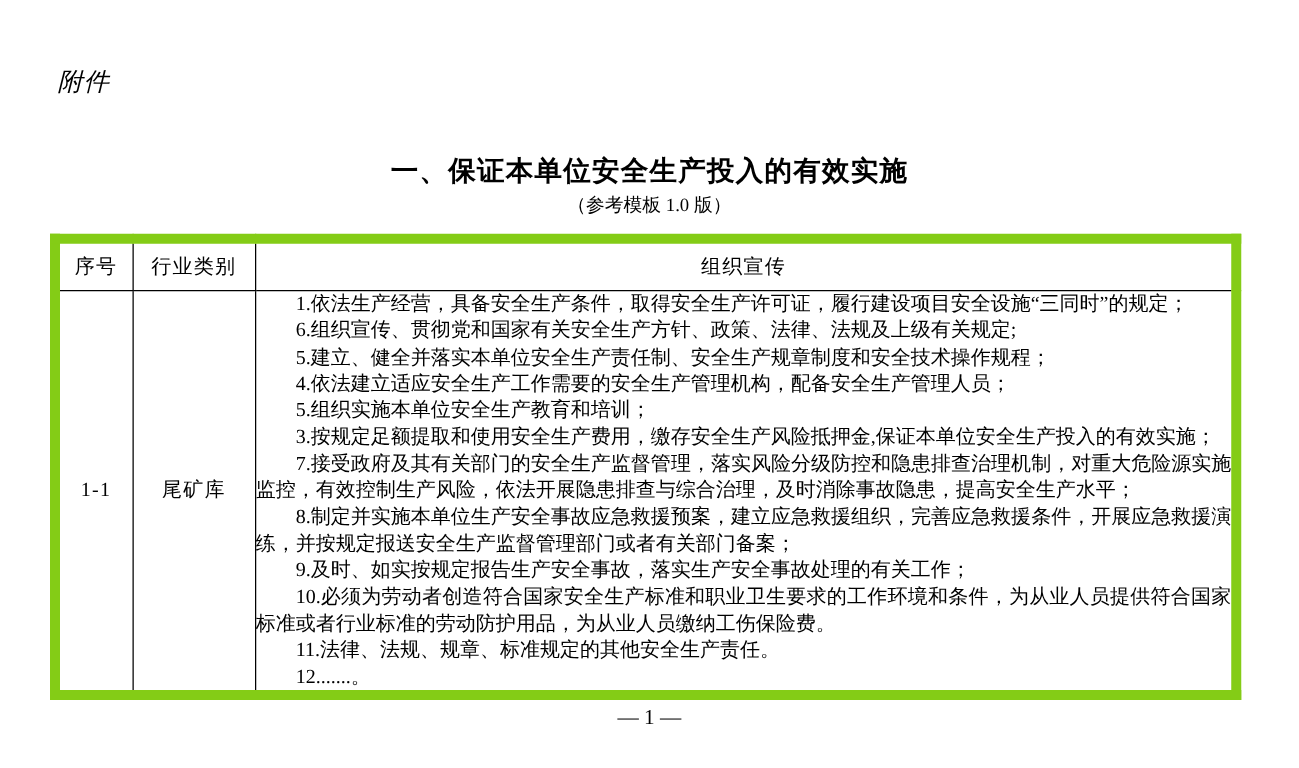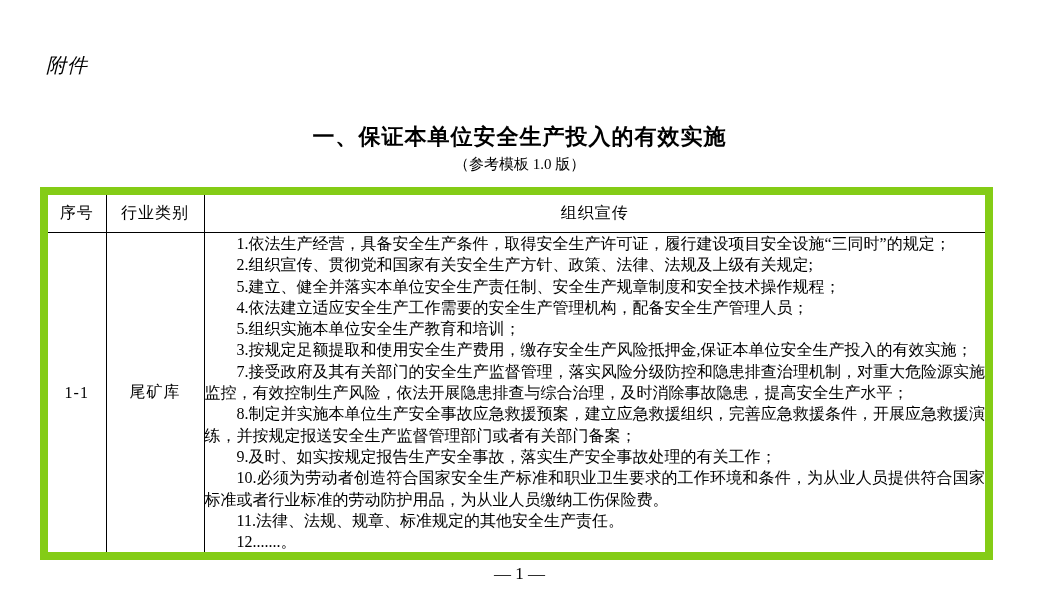--- a/index.html
+++ b/index.html
@@ -124,21 +124,21 @@
         <th>行业类别</th>
         <th>组织宣传</th>
       </tr>
     </thead>
     <tbody>
       <tr>
         <td class="serial-cell">1-1</td>
         <td class="industry-cell">尾矿库</td>
         <td class="content-cell">
           <p>1.依法生产经营，具备安全生产条件，取得安全生产许可证，履行建设项目安全设施“三同时”的规定；</p>
-          <p>2.组织宣传、贯彻党和国家有关安全生产方针、政策、法律、法规及上级有关规定;</p>
+          <p>6.组织宣传、贯彻党和国家有关安全生产方针、政策、法律、法规及上级有关规定;</p>
           <p>5.建立、健全并落实本单位安全生产责任制、安全生产规章制度和安全技术操作规程；</p>
           <p>4.依法建立适应安全生产工作需要的安全生产管理机构，配备安全生产管理人员；</p>
           <p>5.组织实施本单位安全生产教育和培训；</p>
           <p>3.按规定足额提取和使用安全生产费用，缴存安全生产风险抵押金,保证本单位安全生产投入的有效实施；</p>
           <p>7.接受政府及其有关部门的安全生产监督管理，落实风险分级防控和隐患排查治理机制，对重大危险源实施监控，有效控制生产风险，依法开展隐患排查与综合治理，及时消除事故隐患，提高安全生产水平；</p>
           <p>8.制定并实施本单位生产安全事故应急救援预案，建立应急救援组织，完善应急救援条件，开展应急救援演练，并按规定报送安全生产监督管理部门或者有关部门备案；</p>
           <p>9.及时、如实按规定报告生产安全事故，落实生产安全事故处理的有关工作；</p>
           <p>10.必须为劳动者创造符合国家安全生产标准和职业卫生要求的工作环境和条件，为从业人员提供符合国家标准或者行业标准的劳动防护用品，为从业人员缴纳工伤保险费。</p>
           <p>11.法律、法规、规章、标准规定的其他安全生产责任。</p>
           <p>12.......。</p>

